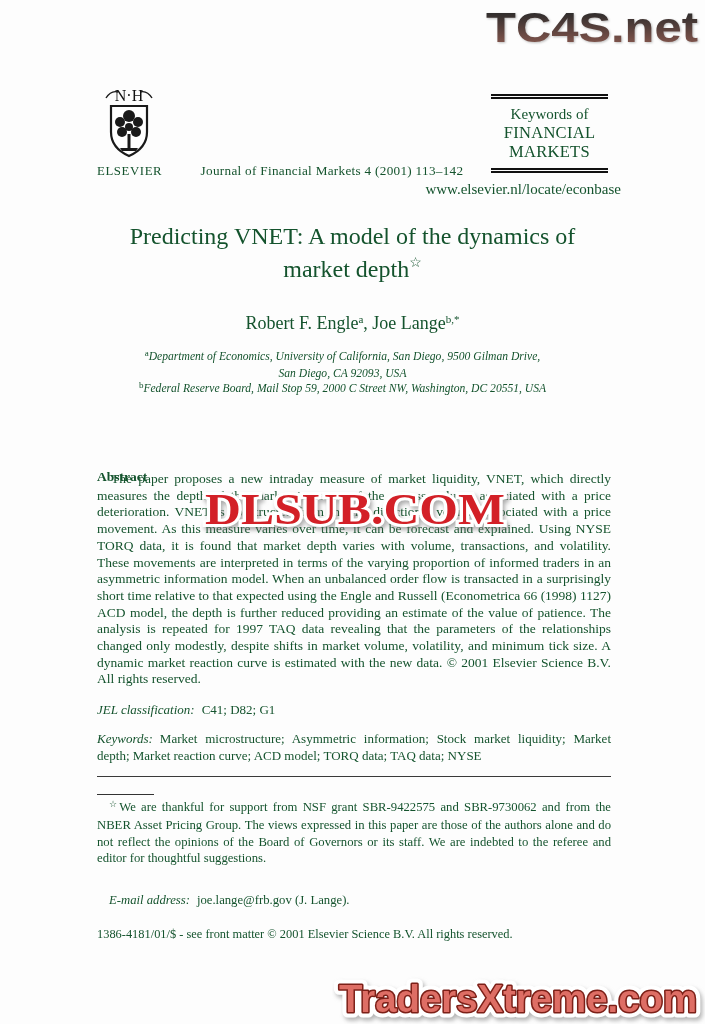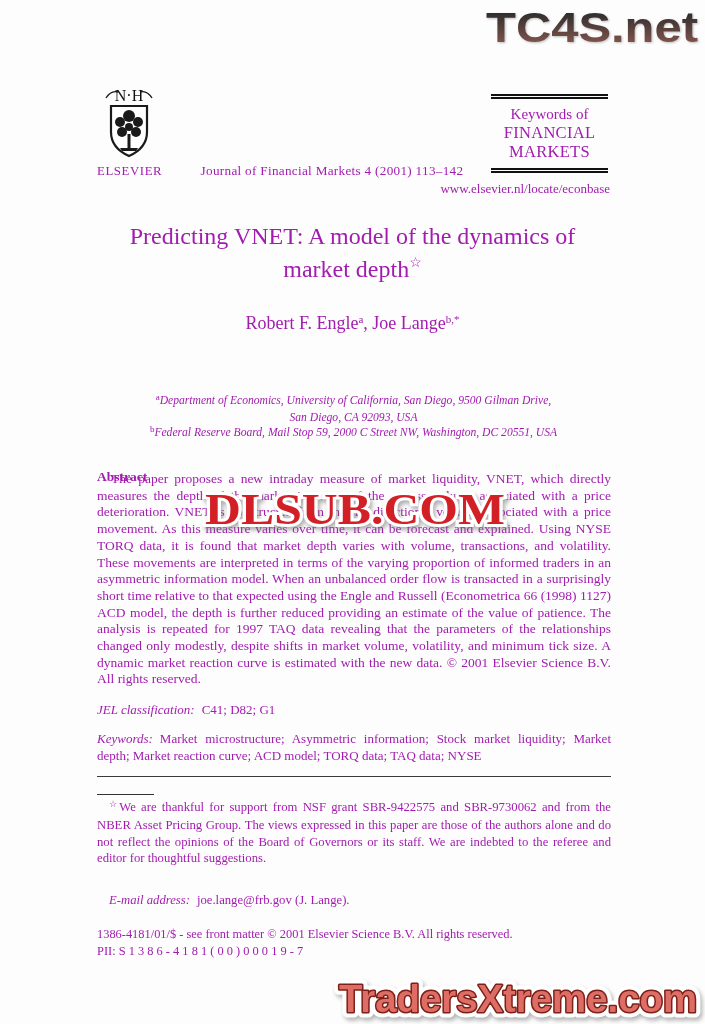--- a/index.html
+++ b/index.html
@@ -1,42 +1,42 @@
 <!DOCTYPE html>
 <html><head>
 <meta charset="utf-8">
 <style>
   html,body { margin:0; padding:0; background:#ffffff; }
   .page {
     position:relative; width:705px; height:1024px;
     background:#fdfdfd; overflow:hidden;
     font-family:"Liberation Serif","DejaVu Serif",serif;
-    color:#a21caf;
+    color:#14532d;
   }
   .abs { position:absolute; }
 
   
   .citation { top:163px; left:97px; width:470px; text-align:center; font-size:13.2px; letter-spacing:.3px; }
   .logo-wrap { top:86px; left:98px; width:62px; }
   .elsevier-label { top:164px; left:97px; font-size:12.8px; letter-spacing:.6px; }
   .journal-box {
     top:94px; left:491px; width:117px;
     border-top:5px double #111; border-bottom:5px double #111;
     padding:6px 0 7px 0; text-align:center;
   }
   .jb1 { font-size:15px; line-height:18px; }
   .jb2 { font-size:16.5px; line-height:19px; letter-spacing:.3px; }
-  .website { top:181px; left:97px; width:513px; text-align:right; font-size:13px; }
+  .website { top:181px; left:108px; width:513px; text-align:right; font-size:15px; }
 
   
   .title { top:220px; left:0; width:705px; text-align:center; font-size:24px; line-height:33px; }
   .title-sup { font-size:14px; position:relative; top:-10px; }
   .authors { top:313px; left:0; width:705px; text-align:center; font-size:18px; }
   .sup { font-size:11px; position:relative; top:-6px; }
-  .affils { top:349px; left:97px; width:513px; text-align:center; font-style:italic; font-size:11.6px; line-height:15.5px;margin-top:44px; }
+  .affils { top:349px; left:86px; width:513px; text-align:center; font-style:italic; font-size:11.6px; line-height:15.5px; }
   .affil-sup { font-size:9px; position:relative; top:-4px; font-style:normal; }
 
   
   .abstract-head { top:446px; left:97px; font-weight:bold; font-size:13.5px;margin-top:23px; }
   .abstract-body { top:471px; left:97px; width:514px; text-align:justify; font-size:13.5px; line-height:16.7px; text-indent:14px; }
 
   .jel { top:702px; left:97px; width:514px; font-size:13px; }
   .keywords { top:730px; left:97px; width:514px; text-align:justify; font-size:13px; line-height:17px; }
   .ital-label { font-style:italic; margin-right:7px; }
 
@@ -139,21 +139,20 @@
   <div class="abs fn-rule"></div>
 
   <div class="abs fn-star-note">
     <span class="fn-star">☆</span><span>We are thankful for support from NSF grant SBR-9422575 and SBR-9730062 and from the NBER Asset Pricing Group. The views expressed in this paper are those of the authors alone and do not reflect the opinions of the Board of Governors or its staff. We are indebted to the referee and editor for thoughtful suggestions.</span>
   </div>
   <div class="abs fn-email">
     <span class="ital-label">E-mail address:</span><span>joe.lange@frb.gov (J. Lange).</span>
   </div>
 
   <div class="abs front-matter">1386-4181/01/$ - see front matter © 2001 Elsevier Science B.V. All rights reserved.</div>
-  <div class="abs pii">PII: S 1 3 8 6 - 4 1 8 1 ( 0 0 ) 0 0 0 1 9 - 7</div>
 
   <div class="abs wm-bottom">
     <svg width="373" height="50" viewBox="0 0 373 50">
       <text x="186" y="38" text-anchor="middle" font-size="38" textLength="358" lengthAdjust="spacingAndGlyphs" fill="none" stroke="#ffffff" stroke-width="11" stroke-linejoin="round" style="filter:drop-shadow(2px 3px 2px rgba(150,150,150,0.7))">TradersXtreme.com</text>
       <text x="186" y="38" text-anchor="middle" font-size="38" textLength="358" lengthAdjust="spacingAndGlyphs" fill="#de6e65" stroke="#7c2018" stroke-width="3" paint-order="stroke" stroke-linejoin="round">TradersXtreme.com</text>
     </svg>
   </div>
 
 </div>
 

